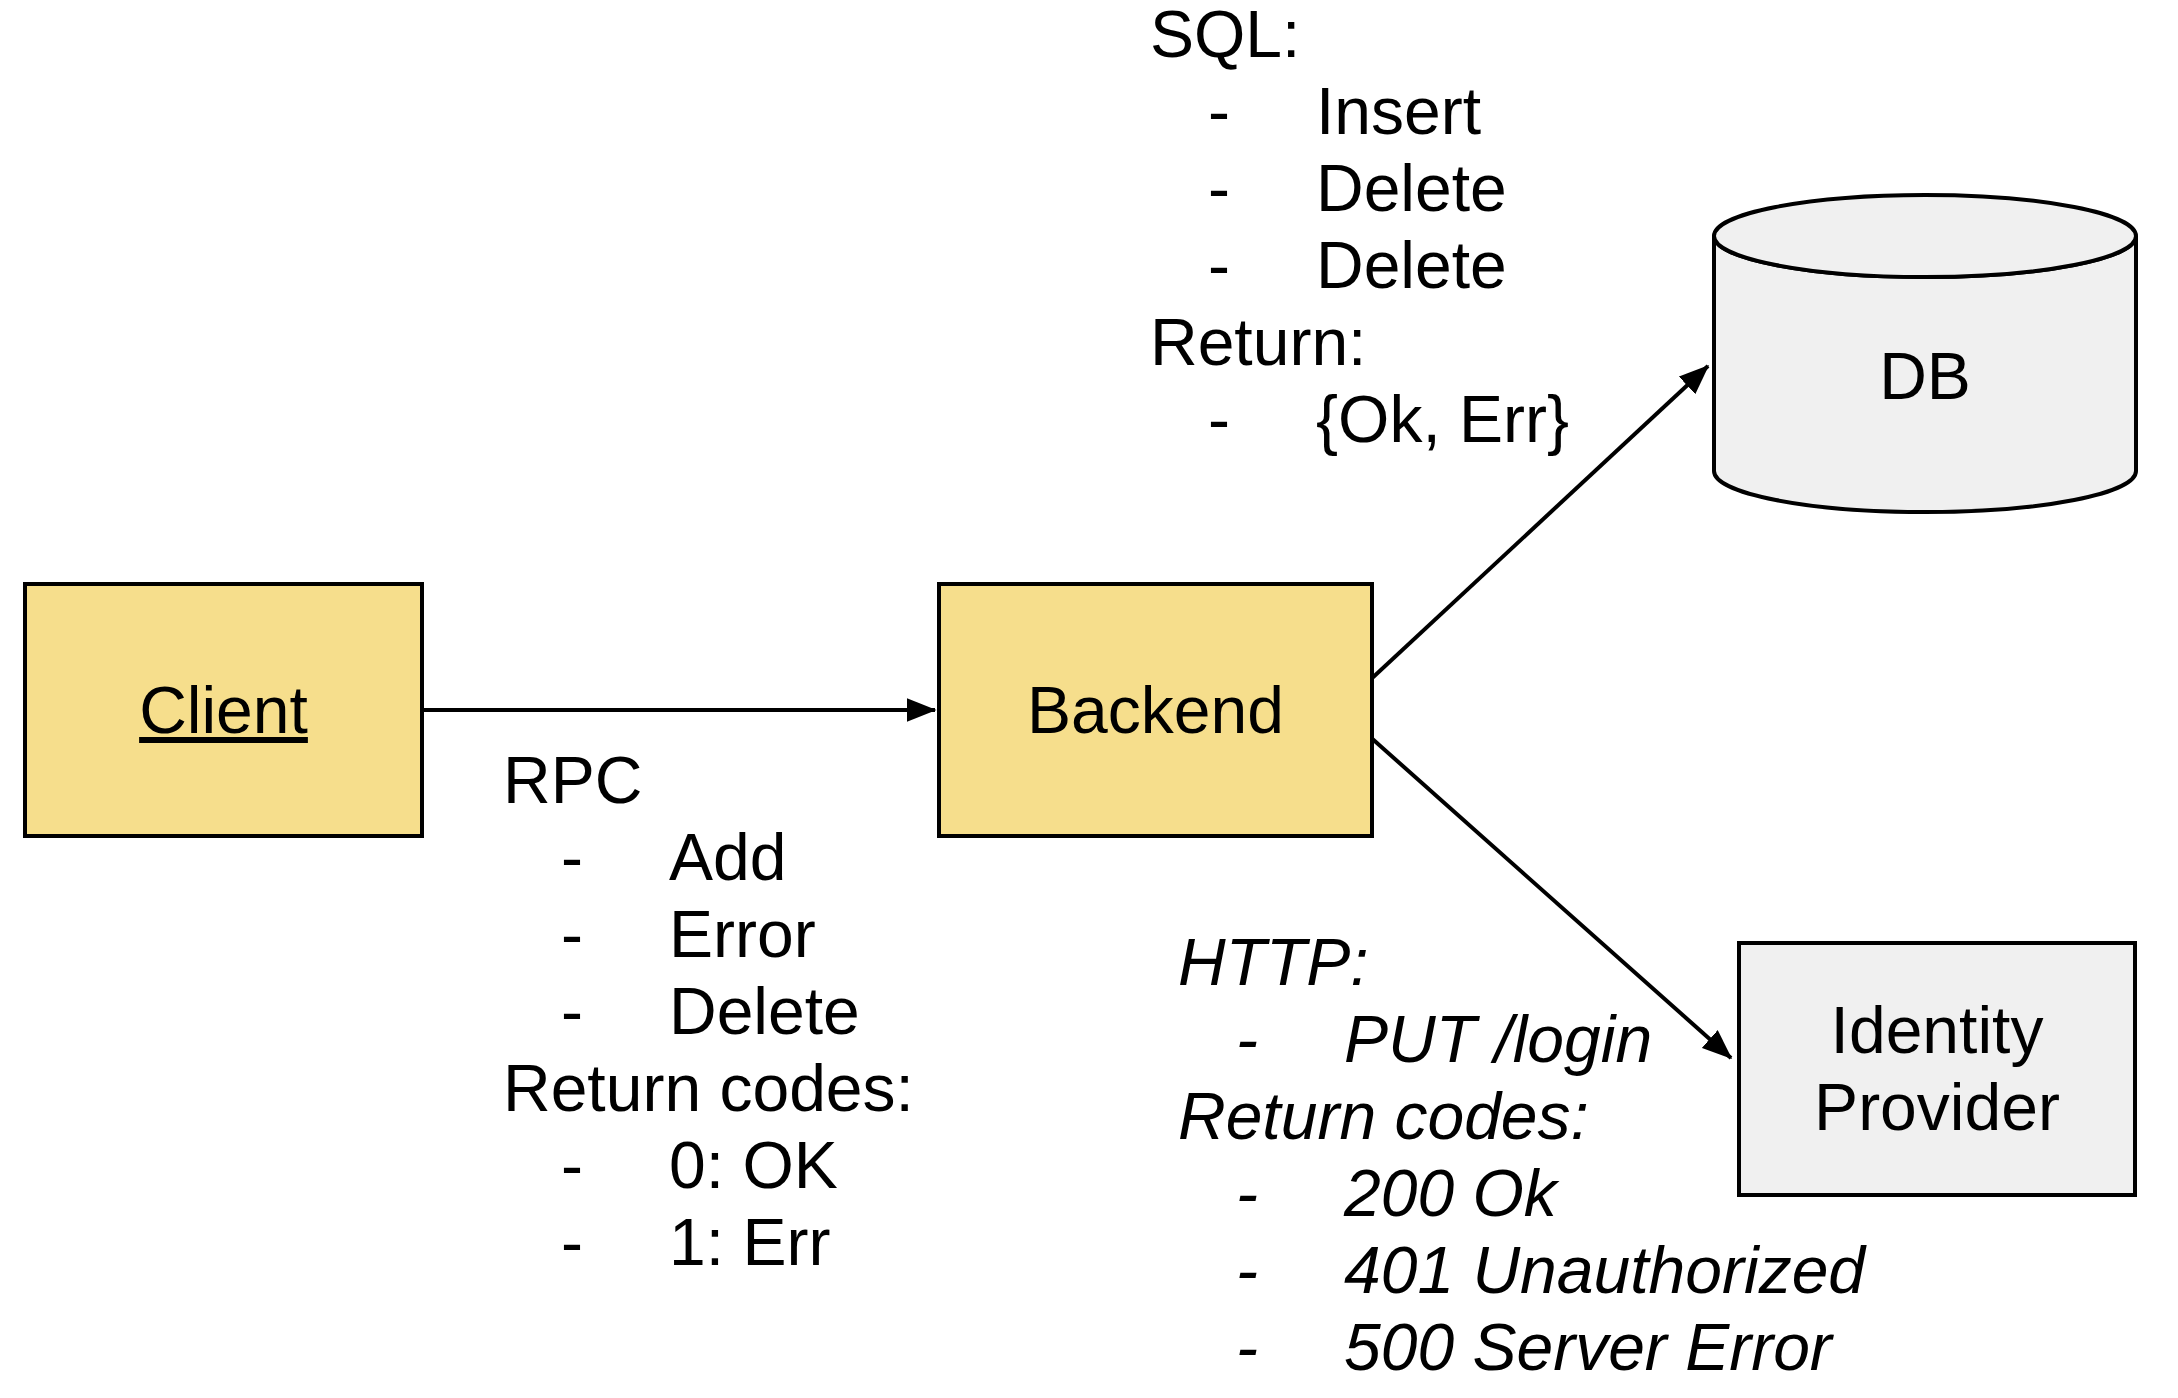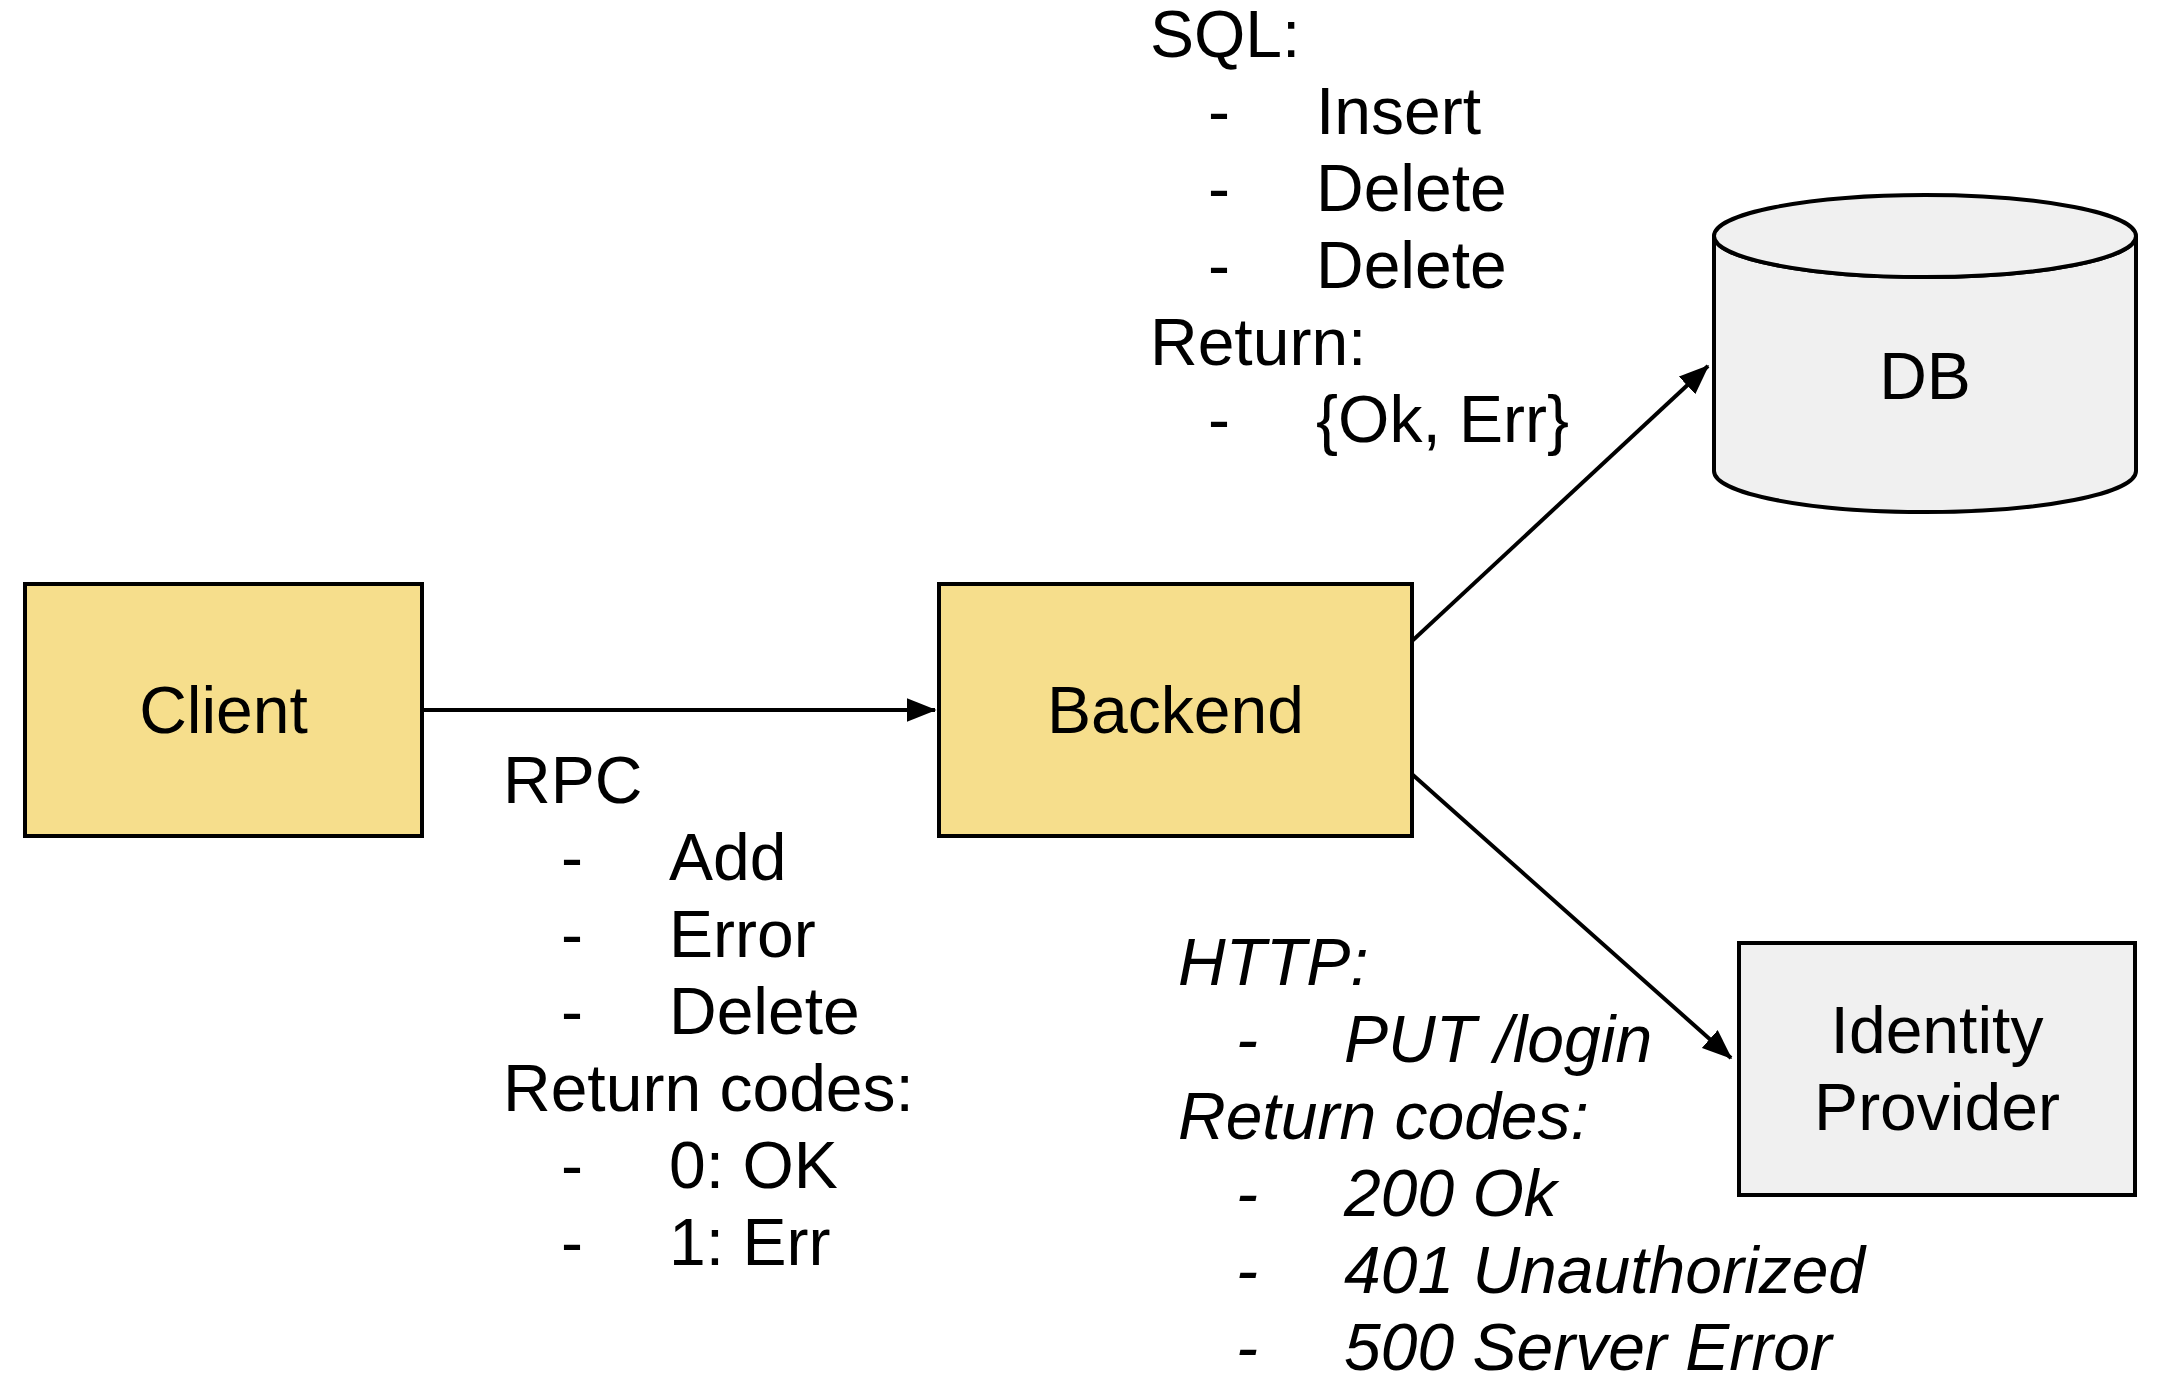--- a/index.html
+++ b/index.html
@@ -23,22 +23,22 @@
     display: flex;
     align-items: center;
     justify-content: center;
     text-align: center;
     font-size: 66px;
     line-height: 77px;
   }
   .node.yellow { background: var(--node-yellow, #F6DE8C); }
   .node.gray   { background: var(--node-gray, #F0F0F0); }
 
-  .node-client   { left: 23px;   top: 582px; width: 401px; height: 256px; }
-  .node-backend  { left: 937px;  top: 582px; width: 477px; height: 256px; }
+  .node-client   { left: 23px;   top: 582px; width: 401px; height: 256px; text-decoration: underline; }
+  .node-backend  { left: 937px;  top: 582px; width: 437px; height: 256px; }
   .node-idp      { left: 1737px; top: 941px; width: 400px; height: 256px; padding: 0 42px; }
 
   .db-cylinder-svg { position: absolute; left: 1712px; top: 193px; }
   .db-cylinder-svg .cyl {
     fill: var(--node-gray, #F0F0F0);
     stroke: var(--stroke, #000000);
     stroke-width: 4;
   }
   .db-label {
     position: absolute;

